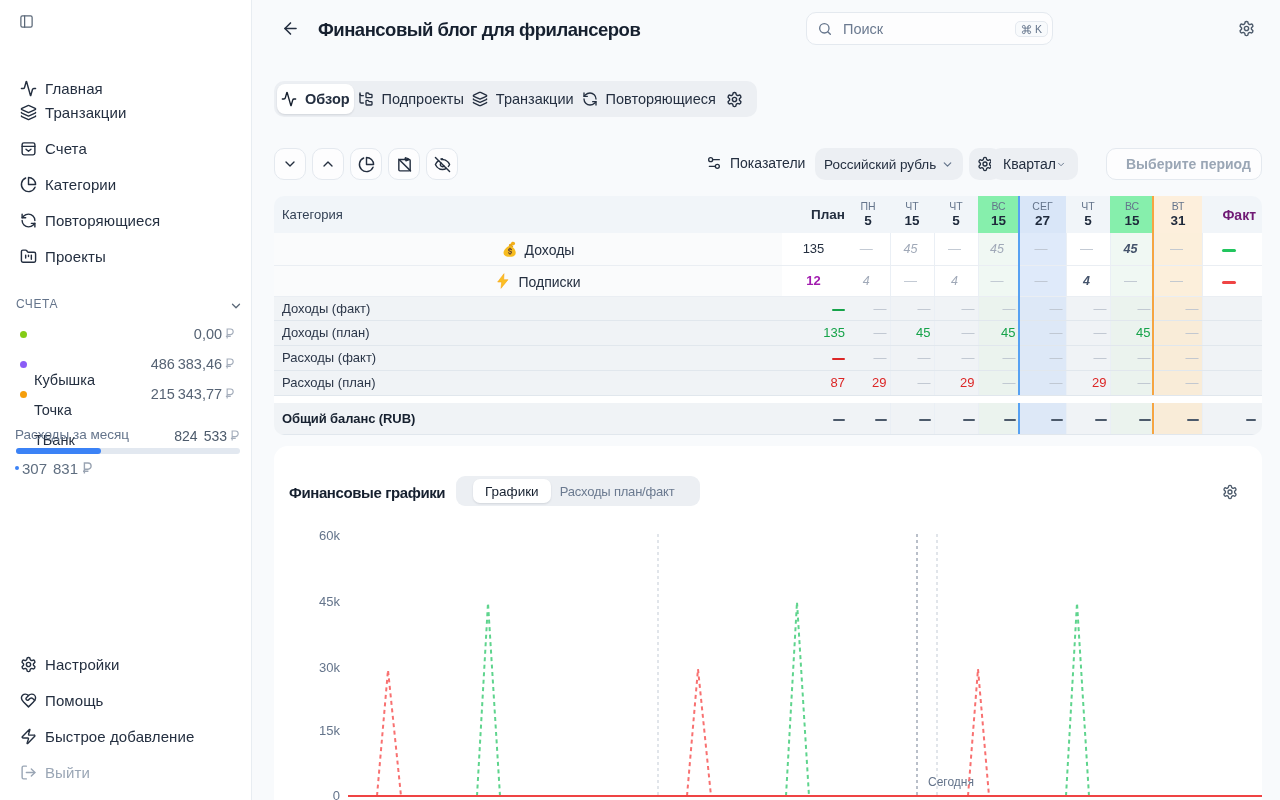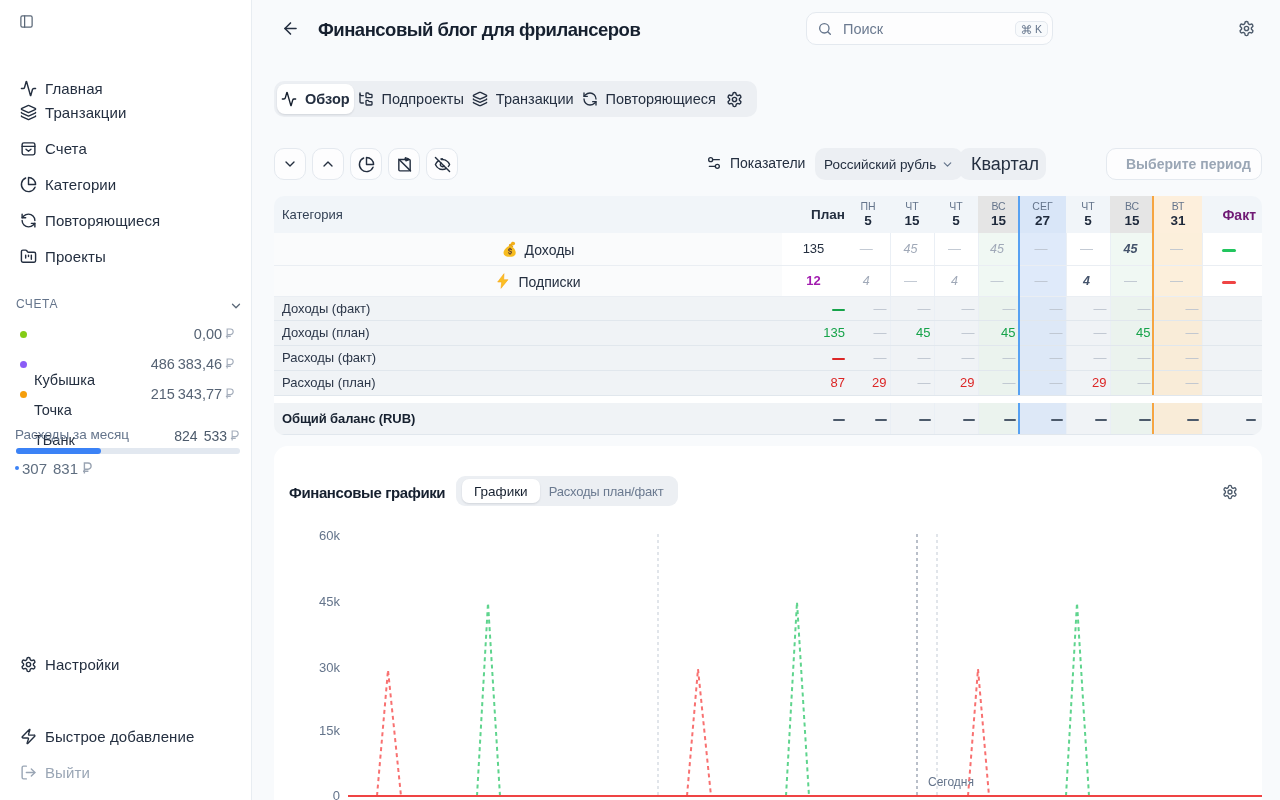--- a/index.html
+++ b/index.html
@@ -38,21 +38,21 @@
 .ital { color:#a0a9b8; font-style:italic; font-size:12.5px; }
 .bital { color:#44536b; font-style:italic; font-weight:700; font-size:12.5px; }
 .grn { color:#16a34a; }
 .red { color:#dc2626; }
 .cg { background:#f0f8f3; }
 .cb { background:#dfeafa; }
 .co { background:#fcefdb; }
 .dh { text-align:center; line-height:1.25; }
 .dh span { font-size:10.5px; color:#64748b; font-weight:500; display:block; }
 .dh b { font-size:13.5px; color:#1e293b; font-weight:700; display:block; }
-.thead td.cg2 { background:#e5e5e5; }
+.thead td.cg2 { background:#86efac; }
 .thead td.cb2 { background:#d9e6f8; }
 .thead td.co2 { background:#fdefdc; }
 .catrow td { background:#fff; border-bottom:1px solid #eaeef3;text-align:center; }
 .catrow td.cat1 { background:#fafbfc; }
 .catrow td.cg { background:#f0f8f3; }
 .catrow td.cb { background:#dfeafa; }
 .catrow td.co { background:#fcefdb; }
 .cat1 { padding-left:20px; }
 .emo { display:inline-block; vertical-align:middle; margin-right:6px; width:17px; text-align:center; }
 .cattx { font-size:14px; color:#242f40; vertical-align:middle; }
@@ -160,20 +160,27 @@
       </svg></div>
 
 
   <div class="navitem" style="top:646px">
     <svg class="ic" viewBox="0 0 24 24" fill="none" stroke="#242f40" stroke-width="2" stroke-linecap="round" stroke-linejoin="round">
         <path d="M12.22 2h-.44a2 2 0 0 0-2 2v.18a2 2 0 0 1-1 1.73l-.43.25a2 2 0 0 1-2 0l-.15-.08a2 2 0 0 0-2.73.73l-.22.38a2 2 0 0 0 .73 2.73l.15.1a2 2 0 0 1 1 1.72v.51a2 2 0 0 1-1 1.74l-.15.09a2 2 0 0 0-.73 2.73l.22.38a2 2 0 0 0 2.73.73l.15-.08a2 2 0 0 1 2 0l.43.25a2 2 0 0 1 1 1.73V20a2 2 0 0 0 2 2h.44a2 2 0 0 0 2-2v-.18a2 2 0 0 1 1-1.73l.43-.25a2 2 0 0 1 2 0l.15.08a2 2 0 0 0 2.73-.73l.22-.39a2 2 0 0 0-.73-2.73l-.15-.08a2 2 0 0 1-1-1.74v-.5a2 2 0 0 1 1-1.74l.15-.09a2 2 0 0 0 .73-2.73l-.22-.38a2 2 0 0 0-2.73-.73l-.15.08a2 2 0 0 1-2 0l-.43-.25a2 2 0 0 1-1-1.73V4a2 2 0 0 0-2-2z"></path>
         <circle cx="12" cy="12" r="3"></circle>
       </svg>
     <span class="tx">Настройки</span>
   </div>
+  <div class="navitem" style="top:682px">
+    <svg class="ic" viewBox="0 0 24 24" fill="none" stroke="#242f40" stroke-width="2" stroke-linecap="round" stroke-linejoin="round">
+        <path d="M19 14c1.49-1.46 3-3.21 3-5.5A5.5 5.5 0 0 0 16.5 3c-1.76 0-3 .5-4.5 2-1.5-1.5-2.74-2-4.5-2A5.5 5.5 0 0 0 2 8.5c0 2.3 1.5 4.05 3 5.5l7 7Z"></path>
+        <path d="M12 5 9.04 7.96a2.17 2.17 0 0 0 0 3.08c.82.82 2.13.85 3 .07l2.07-1.9a2.82 2.82 0 0 1 3.79 0l2.96 2.66"></path>
+      </svg>
+    <span class="tx">Помощь</span>
+  </div>
   <div class="navitem" style="top:718px">
     <svg class="ic" viewBox="0 0 24 24" fill="none" stroke="#242f40" stroke-width="2" stroke-linecap="round" stroke-linejoin="round">
         <path d="M4 14a1 1 0 0 1-.78-1.63l9.9-10.2a.5.5 0 0 1 .86.46l-1.92 6.02A1 1 0 0 0 13 10h7a1 1 0 0 1 .78 1.63l-9.9 10.2a.5.5 0 0 1-.86-.46l1.92-6.02A1 1 0 0 0 11 14z"></path>
       </svg>
     <span class="tx">Быстрое добавление</span>
   </div>
   <div class="navitem dim" style="top:754px">
     <svg class="ic" viewBox="0 0 24 24" fill="none" stroke="#9aa6b5" stroke-width="2" stroke-linecap="round" stroke-linejoin="round">
         <path d="M9 21H5a2 2 0 0 1-2-2V5a2 2 0 0 1 2-2h4"></path>
         <path d="m16 17 5-5-5-5"></path>
@@ -295,21 +302,21 @@
     <svg width="13" height="13" viewBox="0 0 24 24" fill="none" stroke="#64748b" stroke-width="2.2" stroke-linecap="round" stroke-linejoin="round">
         <path d="m6 9 6 6 6-6"></path>
       </svg>
   </div>
   <div class="pill" style="left:969px;width:32px;justify-content:center">
     <svg width="16" height="16" viewBox="0 0 24 24" fill="none" stroke="#242f40" stroke-width="2" stroke-linecap="round" stroke-linejoin="round">
         <path d="M12.22 2h-.44a2 2 0 0 0-2 2v.18a2 2 0 0 1-1 1.73l-.43.25a2 2 0 0 1-2 0l-.15-.08a2 2 0 0 0-2.73.73l-.22.38a2 2 0 0 0 .73 2.73l.15.1a2 2 0 0 1 1 1.72v.51a2 2 0 0 1-1 1.74l-.15.09a2 2 0 0 0-.73 2.73l.22.38a2 2 0 0 0 2.73.73l.15-.08a2 2 0 0 1 2 0l.43.25a2 2 0 0 1 1 1.73V20a2 2 0 0 0 2 2h.44a2 2 0 0 0 2-2v-.18a2 2 0 0 1 1-1.73l.43-.25a2 2 0 0 1 2 0l.15.08a2 2 0 0 0 2.73-.73l.22-.39a2 2 0 0 0-.73-2.73l-.15-.08a2 2 0 0 1-1-1.74v-.5a2 2 0 0 1 1-1.74l.15-.09a2 2 0 0 0 .73-2.73l-.22-.38a2 2 0 0 0-2.73-.73l-.15.08a2 2 0 0 1-2 0l-.43-.25a2 2 0 0 1-1-1.73V4a2 2 0 0 0-2-2z"></path>
         <circle cx="12" cy="12" r="3"></circle>
       </svg>
   </div>
-  <div class="pill" style="left:959px;width:87px;justify-content:space-between;padding:0 12px;font-size:18px">
+  <div class="pill" style="left:991px;width:87px;justify-content:space-between;padding:0 12px;font-size:14px">
     <span>Квартал</span>
     <svg width="13" height="13" viewBox="0 0 24 24" fill="none" stroke="#64748b" stroke-width="2.2" stroke-linecap="round" stroke-linejoin="round">
         <path d="m6 9 6 6 6-6"></path>
       </svg>
   </div>
   <div class="pill" style="left:1106px;width:156px;background:#fdfdfe;border:1px solid #e4e9ef;gap:8px;padding:0 11px;font-size:14px">
     <svg width="16" height="16" viewBox="0 0 24 24" fill="none" stroke="#9aa6b5" stroke-width="2" stroke-linecap="round" stroke-linejoin="round">
         <rect x="3" y="4" width="18" height="18" rx="2"></rect>
         <path d="M8 2v4"></path>
         <path d="M16 2v4"></path>
@@ -481,21 +488,21 @@
  </tbody>
       </table>
  </div>
  <div class="abs" style="left:744px;top:0;width:2px;height:199px;background:#57a1f2"></div>
  <div class="abs" style="left:744px;top:207px;width:2px;height:31px;background:#57a1f2"></div>
  <div class="abs" style="left:878px;top:0;width:2px;height:199px;background:#f6a541"></div>
  <div class="abs" style="left:878px;top:207px;width:2px;height:31px;background:#f6a541"></div>
 </div>
 <div id="chart">
   <div class="abs" style="left:15px;top:38px;font-size:15px;font-weight:700;color:#16202f;letter-spacing:-.4px">Финансовые графики</div>
-  <div class="abs" style="left:182px;top:30px;height:30px;background:#eceff3;border-radius:9px;display:flex;align-items:center;padding:0 6px">
+  <div class="abs" style="left:182px;top:30px;height:30px;background:#eceff3;border-radius:9px;display:flex;align-items:center;padding:0 17px">
     <span style="background:#fff;border-radius:7px;height:24px;display:flex;align-items:center;padding:0 12px;font-size:13.5px;color:#16202f;font-weight:500;box-shadow:0 1px 2px rgba(15,23,42,.12)">Графики</span>
     <span style="height:24px;display:flex;align-items:center;padding:0 9px;font-size:13px;color:#6b7a90;letter-spacing:-.2px">Расходы план/факт</span>
   </div>
   <svg class="abs" style="left:948px;top:38px" width="16" height="16" viewBox="0 0 24 24" fill="none" stroke="#4c5a6b" stroke-width="2" stroke-linecap="round" stroke-linejoin="round">
       <path d="M12.22 2h-.44a2 2 0 0 0-2 2v.18a2 2 0 0 1-1 1.73l-.43.25a2 2 0 0 1-2 0l-.15-.08a2 2 0 0 0-2.73.73l-.22.38a2 2 0 0 0 .73 2.73l.15.1a2 2 0 0 1 1 1.72v.51a2 2 0 0 1-1 1.74l-.15.09a2 2 0 0 0-.73 2.73l.22.38a2 2 0 0 0 2.73.73l.15-.08a2 2 0 0 1 2 0l.43.25a2 2 0 0 1 1 1.73V20a2 2 0 0 0 2 2h.44a2 2 0 0 0 2-2v-.18a2 2 0 0 1 1-1.73l.43-.25a2 2 0 0 1 2 0l.15.08a2 2 0 0 0 2.73-.73l.22-.39a2 2 0 0 0-.73-2.73l-.15-.08a2 2 0 0 1-1-1.74v-.5a2 2 0 0 1 1-1.74l.15-.09a2 2 0 0 0 .73-2.73l-.22-.38a2 2 0 0 0-2.73-.73l-.15.08a2 2 0 0 1-2 0l-.43-.25a2 2 0 0 1-1-1.73V4a2 2 0 0 0-2-2z"></path>
       <circle cx="12" cy="12" r="3"></circle>
     </svg>
   <svg class="abs" style="left:0;top:0" width="988" height="380" viewBox="0 0 988 380">
     <g font-family="Liberation Sans, sans-serif" font-size="13" fill="#64748b" text-anchor="end">
       <text x="66" y="94">60k</text>

